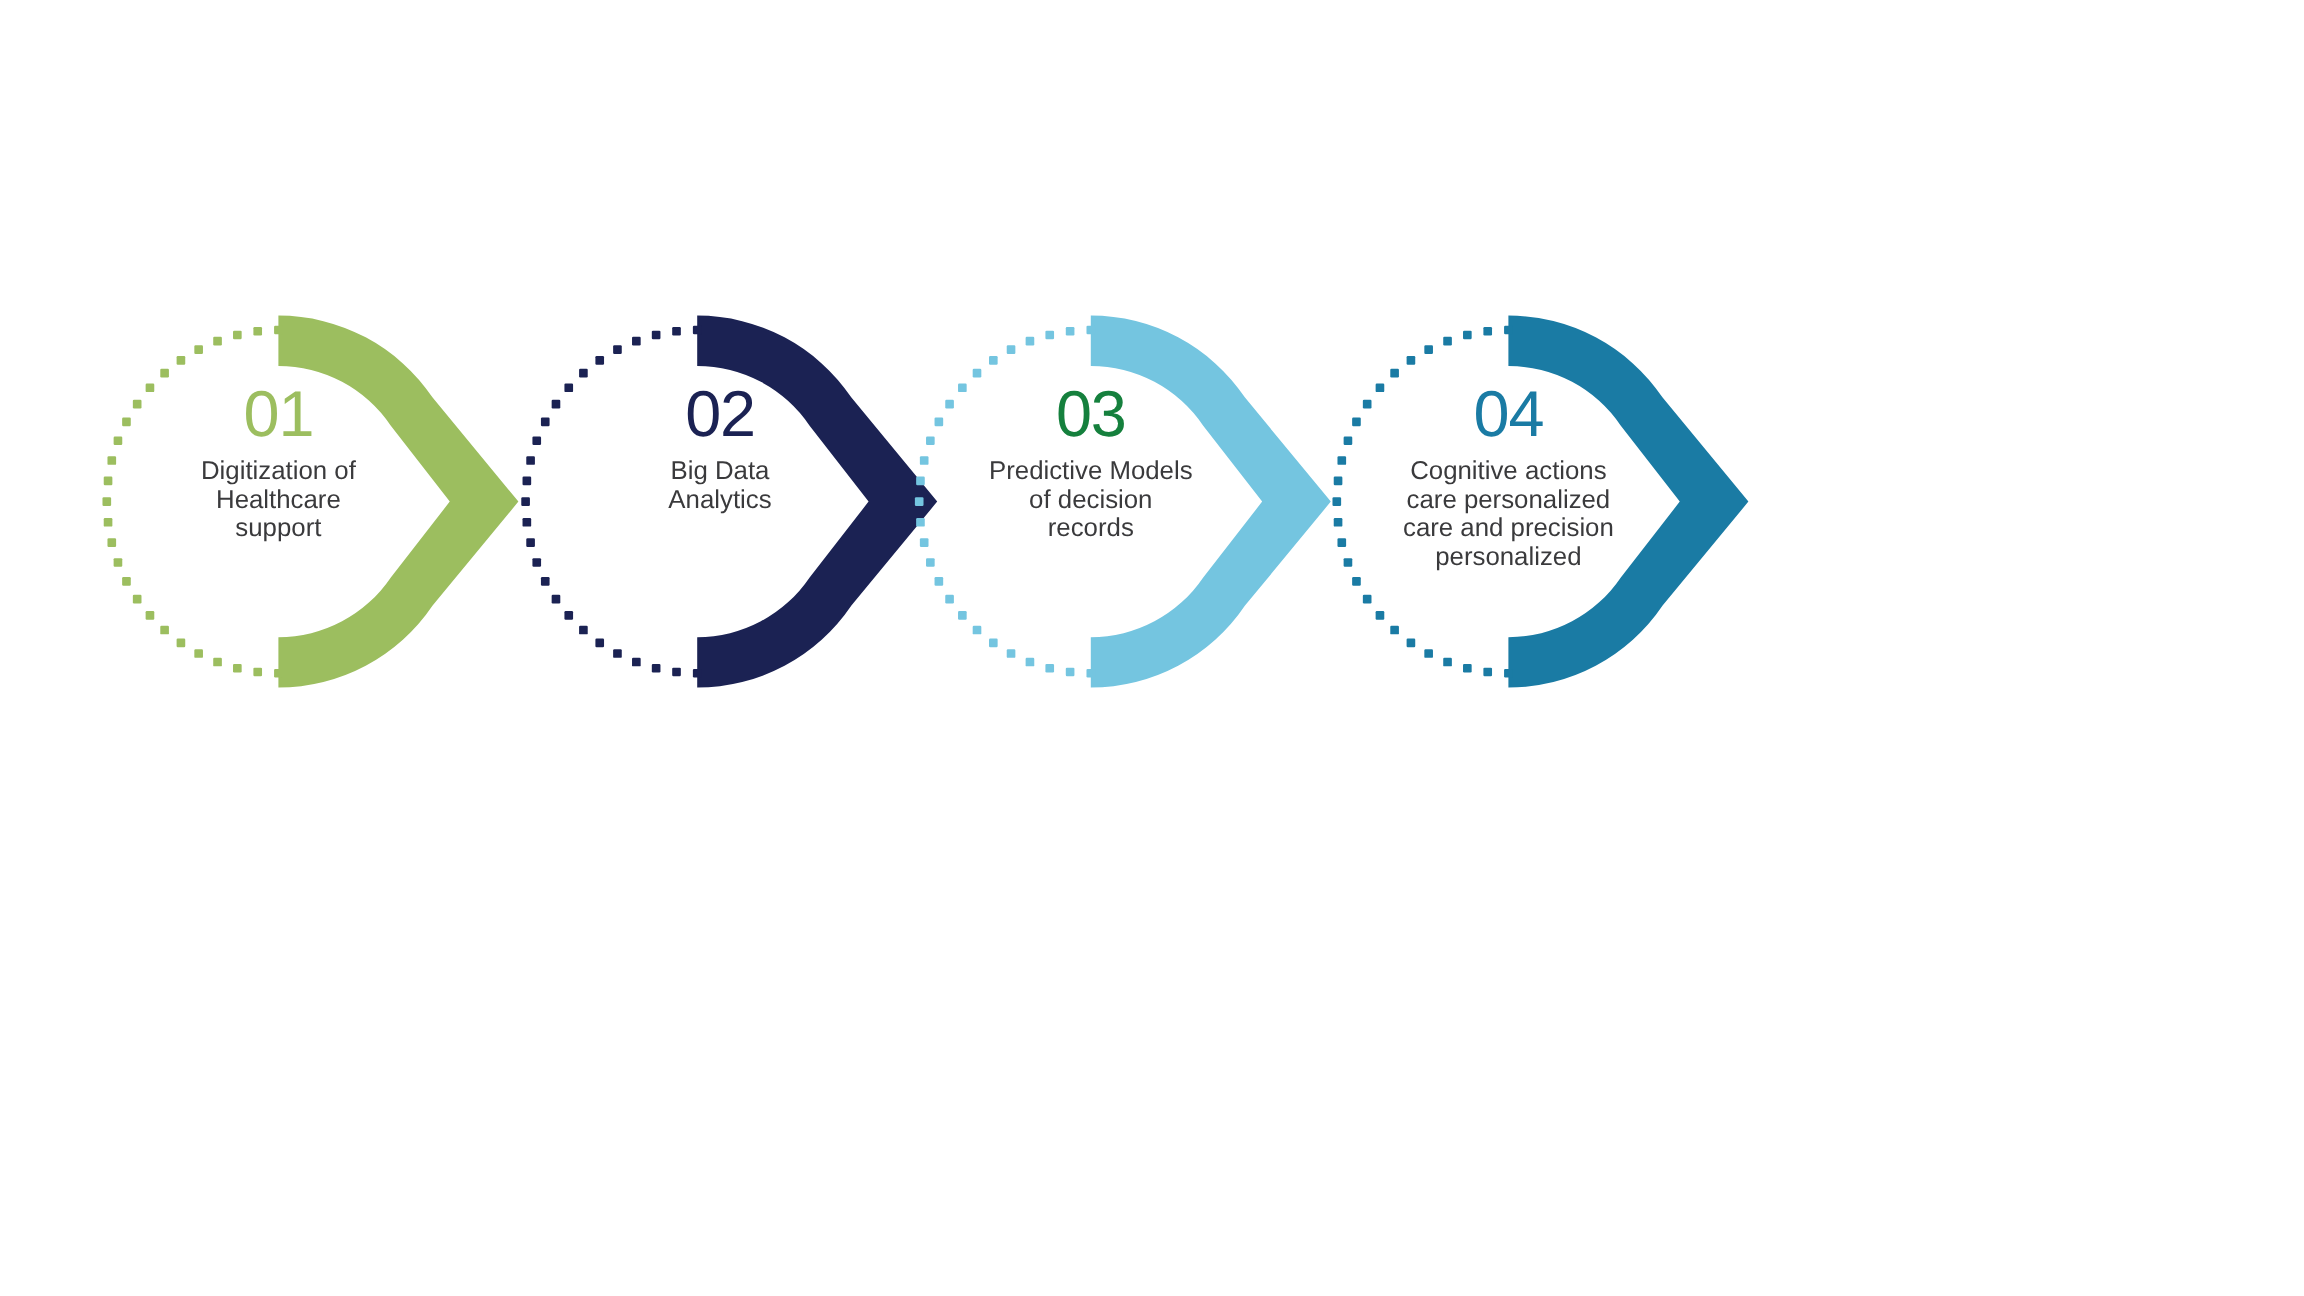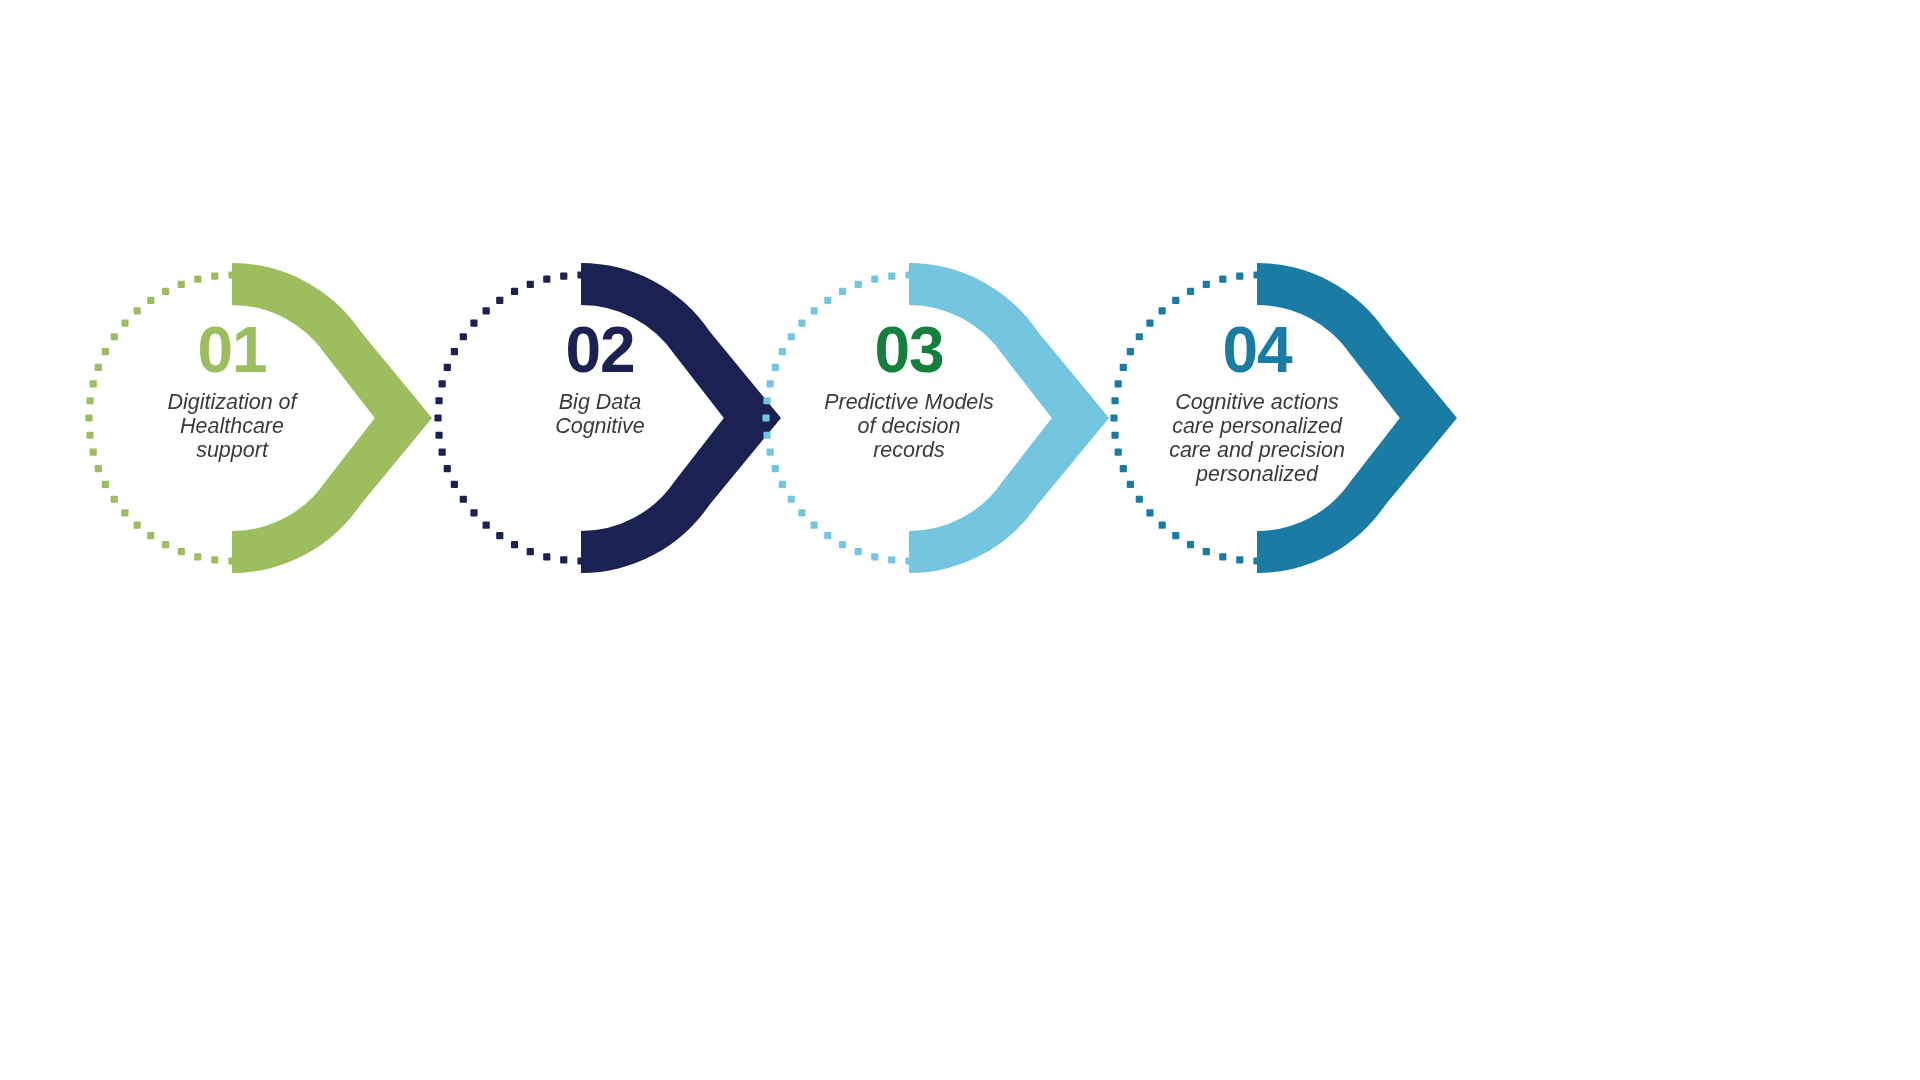--- a/index.html
+++ b/index.html
@@ -36,35 +36,34 @@
     width: 1920px;
     height: 1080px;
     overflow: visible;
   }
   .step-text {
     position: absolute;
     text-align: center;
     pointer-events: auto;
   }
   .step-number {
-    font-weight: bold;
-    font-size: 64px;
+    font-weight: normal;
+    font-size: 54px;
     line-height: 1.0;
     letter-spacing: -1px;
     margin: 0 0 8px 0;
     font-family: "Liberation Sans", sans-serif;
   }
   .step-desc {
     font-size: 21.5px;
     line-height: 1.12;
     color: #3a3a3c;
     font-family: "Liberation Sans", sans-serif;
     margin: 0;
     font-weight: 400;
-    font-style: italic;
   }
 </style>
 </head>
 <body>
 
 <div id="stage">
     <div class="step">
       <svg viewBox="0 0 1920 1080" width="1920" height="1080">
         <path d="M 232 263 A 155 155 0 0 1 360.5008237460314 331.32509996203424 L 432 418 L 360.5008237460314 504.67490003796576 A 155 155 0 0 1 232 573 L 232 531 A 113 113 0 0 0 325.6812456987197 481.1887980921944 L 374.8 418 L 325.6812456987197 354.8112019078056 A 113 113 0 0 0 232 305 Z" fill="#9cbe5f"></path>
         <g>
@@ -136,21 +135,21 @@
           <rect x="526.69" y="280.69" width="7.20" height="7.20" rx="1" fill="#1b2253"></rect>
           <rect x="543.18" y="275.56" width="7.20" height="7.20" rx="1" fill="#1b2253"></rect>
           <rect x="560.16" y="272.44" width="7.20" height="7.20" rx="1" fill="#1b2253"></rect>
           <rect x="577.40" y="271.40" width="7.20" height="7.20" rx="1" fill="#1b2253"></rect>
         </g>
       </svg>
       <div class="step-text" style="left: 480px; width: 240px; top: 318px;">
         <div class="step-number" style="color: rgb(27, 34, 83);">02</div>
         <div class="step-desc">
           <div>Big Data</div>
-          <div>Cognitive</div>
+          <div>Analytics</div>
         </div>
       </div>
     </div>
     <div class="step">
       <svg viewBox="0 0 1920 1080" width="1920" height="1080">
         <path d="M 909 263 A 155 155 0 0 1 1037.5008237460315 331.32509996203424 L 1109 418 L 1037.5008237460315 504.67490003796576 A 155 155 0 0 1 909 573 L 909 531 A 113 113 0 0 0 1002.6812456987197 481.1887980921944 L 1051.8 418 L 1002.6812456987197 354.8112019078056 A 113 113 0 0 0 909 305 Z" fill="#74c5e0"></path>
         <g>
           <rect x="905.40" y="557.40" width="7.20" height="7.20" rx="1" fill="#74c5e0"></rect>
           <rect x="888.16" y="556.36" width="7.20" height="7.20" rx="1" fill="#74c5e0"></rect>
           <rect x="871.18" y="553.24" width="7.20" height="7.20" rx="1" fill="#74c5e0"></rect>

